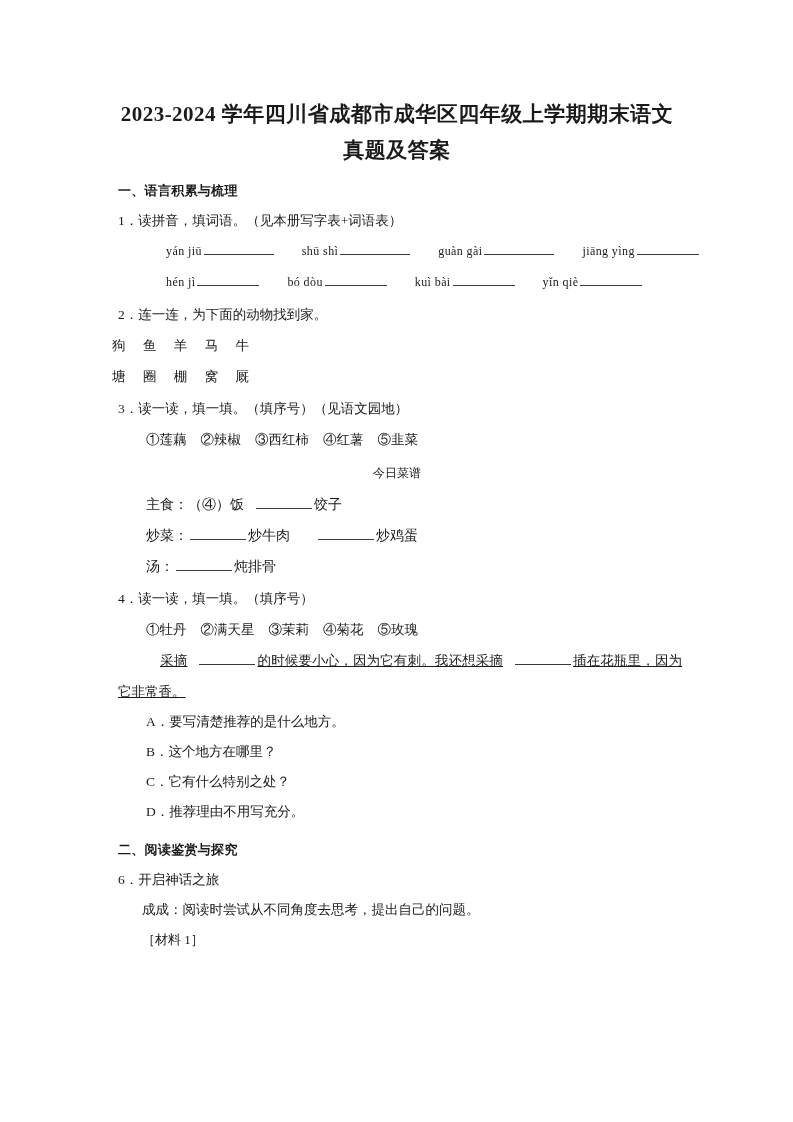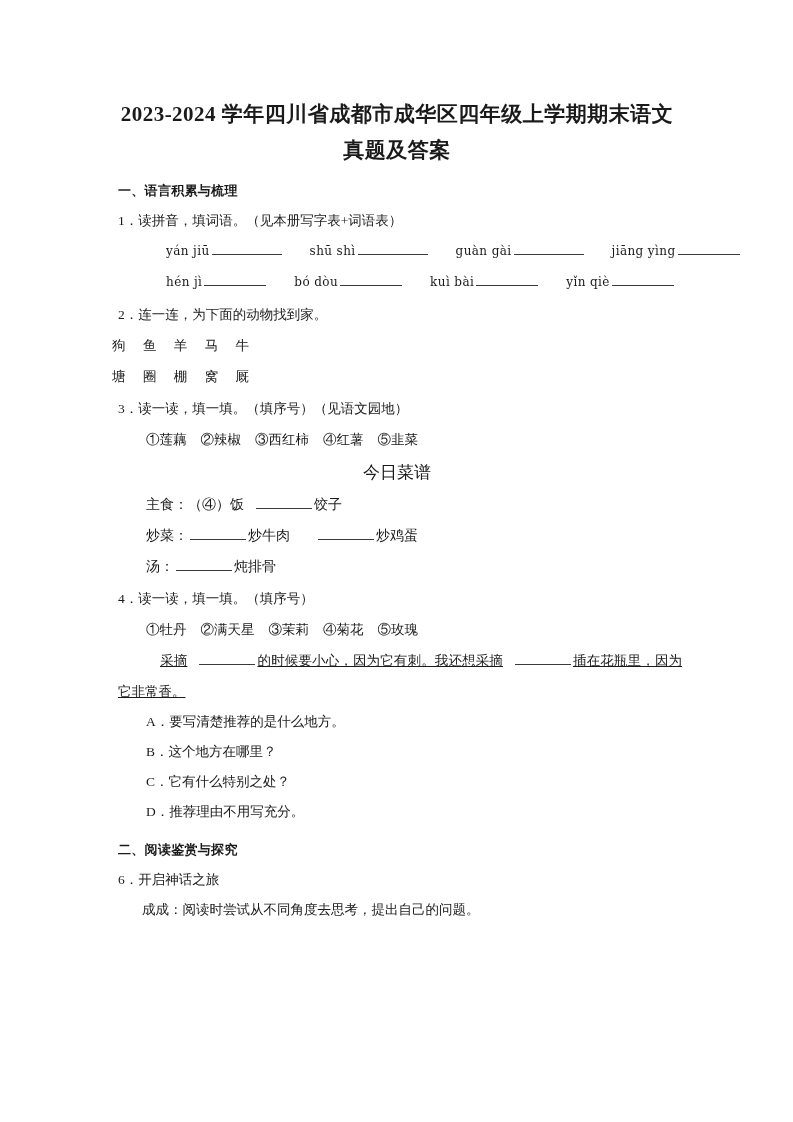--- a/index.html
+++ b/index.html
@@ -72,21 +72,21 @@
 
   
   .pinyin-row {
     font-size: 12px;
     line-height: 31px;
     margin-left: 54px;
     white-space: nowrap;
     font-family: "DejaVu Serif", "Liberation Serif", serif;
     letter-spacing: 0.4px;
   }
-  .pinyin-item { display: inline-block; }
+  .pinyin-item { display: inline-block; font-family: Liberation Serif, serif; }
   .pinyin-item .py { display: inline-block; }
   .blank {
     display: inline-block;
     border-bottom: 1.3px solid #3a3a3a;
     vertical-align: baseline;
     height: 13px;
     margin: 0 2px;
   }
   .b-long  { width: 70px; }
   .b-med   { width: 62px; }
@@ -106,21 +106,21 @@
   .choice-row {
     font-size: 13.5px;
     line-height: 31px;
     margin-left: 34px;
     white-space: nowrap;
   }
   .choice-row .ci { margin-right: 14px; display: inline-block; }
 
   
   .menu-title {
-    font-size: 17px;
+    font-size: 12px;
     line-height: 32px;
     text-align: center;
     margin: 2px 0 0 0;
     padding-right: 0px;
   }
   .menu-line {
     font-size: 14px;
     line-height: 31px;
     margin-left: 34px;
     white-space: nowrap;
@@ -206,15 +206,16 @@
     <div class="opt">B．这个地方在哪里？</div>
     <div class="opt">C．它有什么特别之处？</div>
     <div class="opt">D．推荐理由不用写充分。</div>
 
     <div class="section-head">二、阅读鉴赏与探究</div>
 
     <div class="q">
       <span class="num">6．</span><span>开启神话之旅</span>
     </div>
     <div class="sub2">成成：阅读时尝试从不同角度去思考，提出自己的问题。</div>
+    <div class="tag-line">［材料 1］</div>
 
   </div>
 </div>
 
 </body></html>

